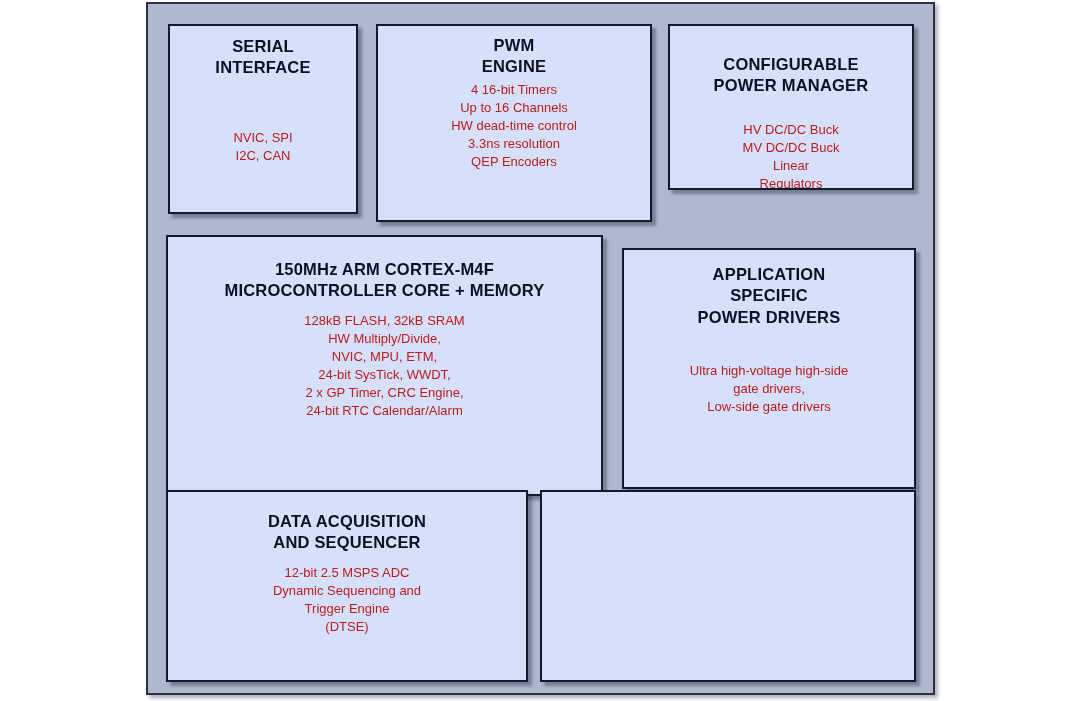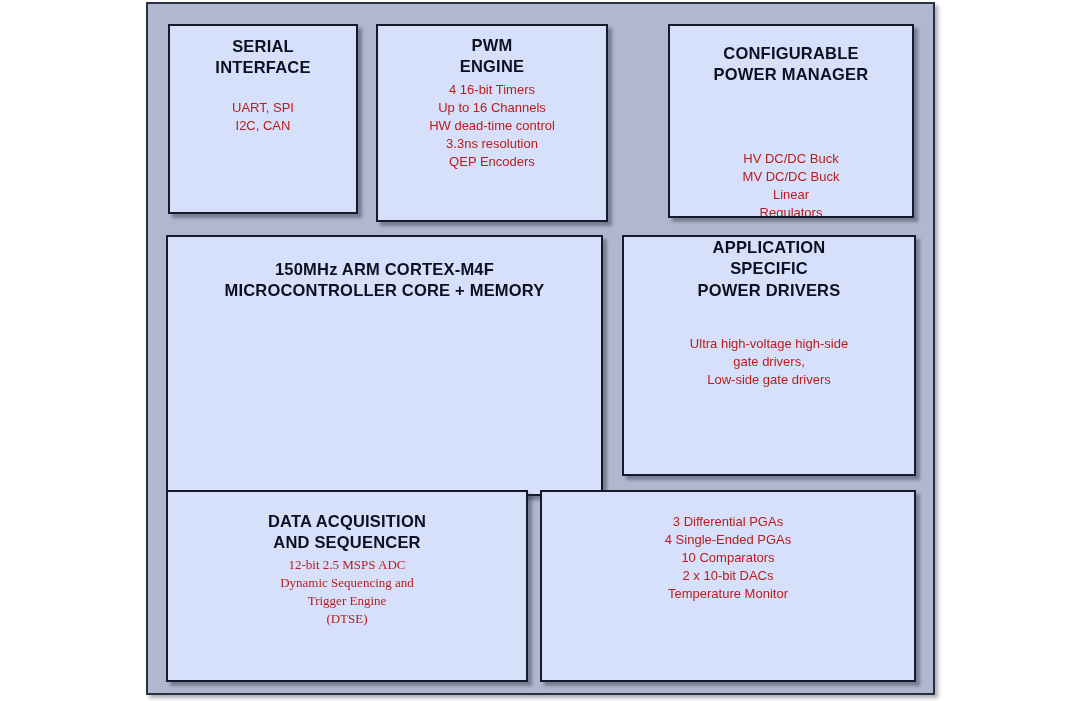--- a/index.html
+++ b/index.html
@@ -64,70 +64,71 @@
     line-height: 1.38;
     color: #b91c1c;
     white-space: pre-line;
     margin: 0;
   }
 
   
   #block-serial-interface {
     left: 20px;  top: 20px;  width: 190px; height: 190px;
     padding-top: 10px;
+    gap: 30px;
   }
   #block-serial-interface .block-body { margin-top: 20px; }
 
   #block-pwm-engine {
-    left: 228px; top: 20px;  width: 232px; height: 198px;
+    left: 228px; top: 20px;  width: 276px; height: 198px;
     padding-top: 9px;
   }
   #block-pwm-engine .block-body { margin-top: 3px; }
 
   #block-power-manager {
-    left: 520px; top: 20px;  width: 246px; height: 194px;
-    padding-top: 17px;
-    gap: 40px;
+    left: 520px; top: 20px;  width: 246px; height: 166px;
+    padding-top: 28px;
   }
   #block-power-manager .block-body { margin-top: 24px; }
 
   #block-mcu-core {
     left: 18px;  top: 231px; width: 437px; height: 261px;
     padding-top: 22px;
   }
   #block-mcu-core .block-body { margin-top: 10px; }
 
   #block-power-drivers {
-    left: 474px; top: 231px; width: 294px; height: 241px;
+    left: 474px; top: 244px; width: 294px; height: 241px;
+    padding-top: 14px;
   }
   #block-power-drivers .block-body { margin-top: 34px; }
 
   #block-data-acquisition {
     left: 18px;  top: 486px; width: 362px; height: 192px;
     padding-top: 19px;
   }
-  #block-data-acquisition .block-body { margin-top: 2px; font-family: Liberation Serif, serif; }
+  #block-data-acquisition .block-body { margin-top: 10px; }
 
   #block-analog-frontend {
     left: 392px; top: 486px; width: 376px; height: 192px;
     padding-top: 14px;
   }
   #block-analog-frontend .block-body { margin-top: 7px; }
 </style>
 </head>
 <body>
 
 <div id="canvas">
 
   <div id="chip-container">
 
     <div class="block" id="block-serial-interface">
       <div class="block-title">SERIAL
 INTERFACE</div>
-      <div class="block-body">UART, SPI
+      <div class="block-body">NVIC, SPI
 I2C, CAN</div>
     </div>
 
     <div class="block" id="block-pwm-engine">
       <div class="block-title">PWM
 ENGINE</div>
       <div class="block-body">4 16-bit Timers
 Up to 16 Channels
 HW dead-time control
 3.3ns resolution
@@ -139,20 +140,26 @@
 POWER MANAGER</div>
       <div class="block-body">HV DC/DC Buck
 MV DC/DC Buck
 Linear
 Regulators</div>
     </div>
 
     <div class="block" id="block-mcu-core">
       <div class="block-title">150MHz ARM CORTEX-M4F
 MICROCONTROLLER CORE + MEMORY</div>
+      <div class="block-body">128kB FLASH, 32kB SRAM
+HW Multiply/Divide,
+NVIC, MPU, ETM,
+24-bit SysTick, WWDT,
+2 x GP Timer, CRC Engine,
+24-bit RTC Calendar/Alarm</div>
     </div>
 
     <div class="block" id="block-power-drivers">
       <div class="block-title">APPLICATION
 SPECIFIC
 POWER DRIVERS</div>
       <div class="block-body">Ultra high-voltage high-side
 gate drivers,
 Low-side gate drivers</div>
     </div>
@@ -160,21 +167,16 @@
     <div class="block" id="block-data-acquisition">
       <div class="block-title">DATA ACQUISITION
 AND SEQUENCER</div>
       <div class="block-body">12-bit 2.5 MSPS ADC
 Dynamic Sequencing and
 Trigger Engine
 (DTSE)</div>
     </div>
 
     <div class="block" id="block-analog-frontend">
-      <div class="block-body">3 Differential PGAs
-4 Single-Ended PGAs
-10 Comparators
-2 x 10-bit DACs
-Temperature Monitor</div>
     </div>
 
   </div>
 </div>
 
 </body></html>

